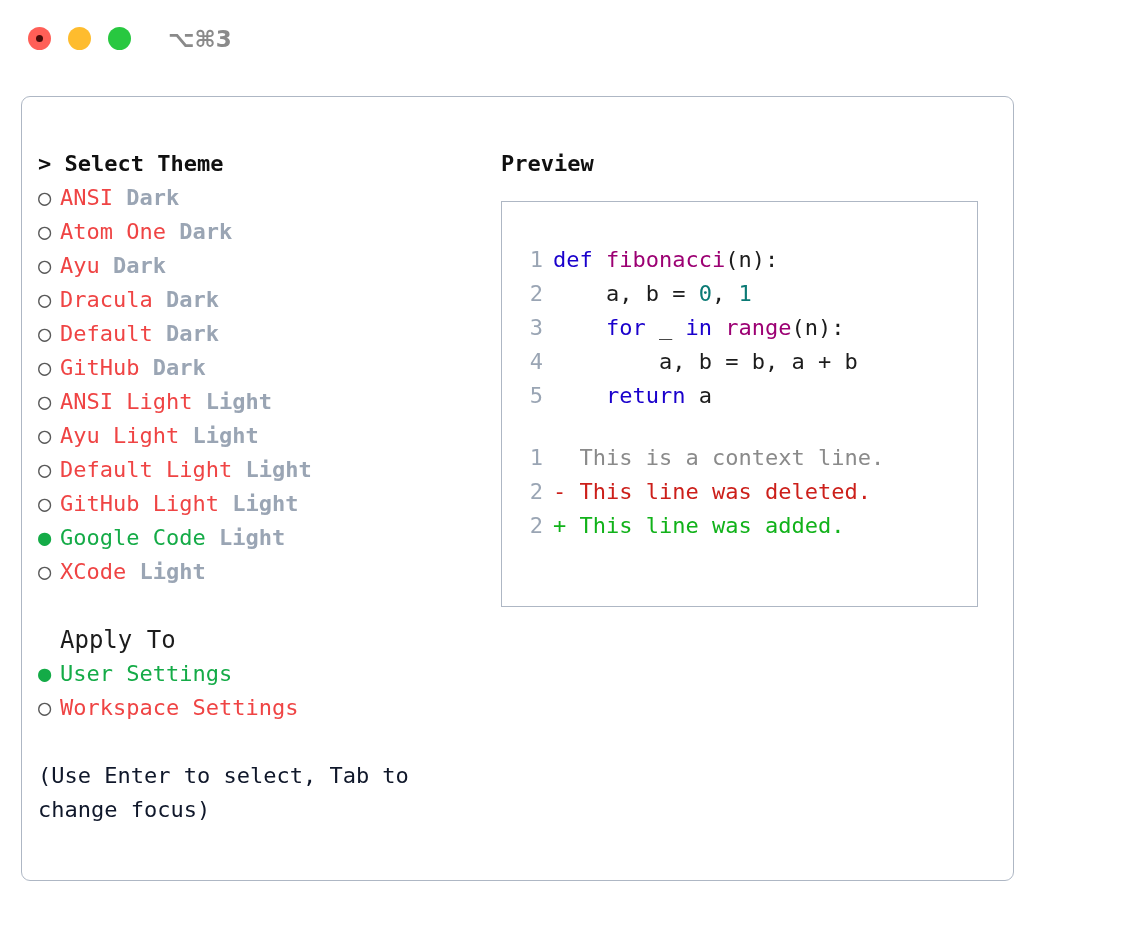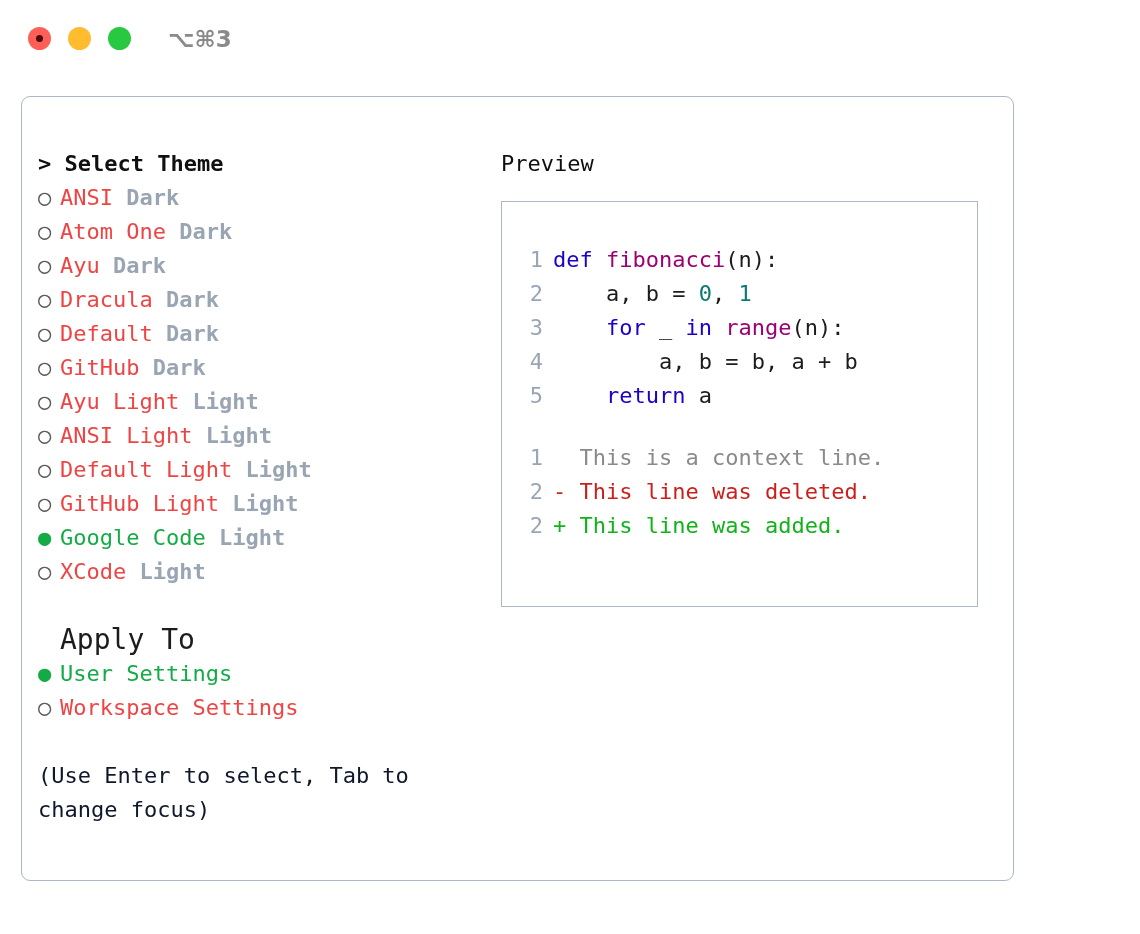--- a/index.html
+++ b/index.html
@@ -95,21 +95,21 @@
     color: #5a5a5a;
   }
   .bullet.on { color: #14ab47; }
   .opt-name { color: #ef4444; }
   .opt-row.selected .opt-name { color: #14ab47; text-align: right; }
   .opt-tag {
     color: #9aa5b4;
     font-weight: bold;
   }
   #apply-head {
-    font-size: 28px;
+    font-size: 24px;
     color: #1c1c1c;
     line-height: 34px;
     height: 34px;
     white-space: pre;
     padding-left: 22px;
   }
   #spacer-block { height: 34px; }
   #hint {
     margin-top: 34px;
     font-size: 22px;
@@ -121,21 +121,21 @@
   }
 
   
   #right-col {
     position: absolute;
     left: 479px; top: 50px;
     width: 480px;
   }
   #preview-head {
     font-size: 22px;
-    font-weight: normal;
+    font-weight: bold;
     color: #101010;
     line-height: 34px;
     height: 34px;
     white-space: pre;
   }
   #preview-box {
     margin-top: 20px;
     width: 477px;
     height: 406px;
     box-sizing: border-box;
@@ -191,22 +191,22 @@
 
       <div class="section-head"><span>&gt; </span><span>Select Theme</span></div>
 
       <div id="theme-list">
           <div class="opt-row"><span class="bullet">○</span><span class="opt-name">ANSI</span><span> </span><span class="opt-tag">Dark</span></div>
           <div class="opt-row"><span class="bullet">○</span><span class="opt-name">Atom One</span><span> </span><span class="opt-tag">Dark</span></div>
           <div class="opt-row"><span class="bullet">○</span><span class="opt-name">Ayu</span><span> </span><span class="opt-tag">Dark</span></div>
           <div class="opt-row"><span class="bullet">○</span><span class="opt-name">Dracula</span><span> </span><span class="opt-tag">Dark</span></div>
           <div class="opt-row"><span class="bullet">○</span><span class="opt-name">Default</span><span> </span><span class="opt-tag">Dark</span></div>
           <div class="opt-row"><span class="bullet">○</span><span class="opt-name">GitHub</span><span> </span><span class="opt-tag">Dark</span></div>
+          <div class="opt-row"><span class="bullet">○</span><span class="opt-name">ANSI Light</span><span> </span><span class="opt-tag">Light</span></div>
           <div class="opt-row"><span class="bullet">○</span><span class="opt-name">Ayu Light</span><span> </span><span class="opt-tag">Light</span></div>
-          <div class="opt-row"><span class="bullet">○</span><span class="opt-name">ANSI Light</span><span> </span><span class="opt-tag">Light</span></div>
           <div class="opt-row"><span class="bullet">○</span><span class="opt-name">Default Light</span><span> </span><span class="opt-tag">Light</span></div>
           <div class="opt-row"><span class="bullet">○</span><span class="opt-name">GitHub Light</span><span> </span><span class="opt-tag">Light</span></div>
           <div class="opt-row selected"><span class="bullet on">●</span><span class="opt-name">Google Code</span><span> </span><span class="opt-tag">Light</span></div>
           <div class="opt-row"><span class="bullet">○</span><span class="opt-name">XCode</span><span> </span><span class="opt-tag">Light</span></div>
         </div>
 
       <div id="spacer-block"></div>
 
       <div id="apply-head">Apply To</div>
 

